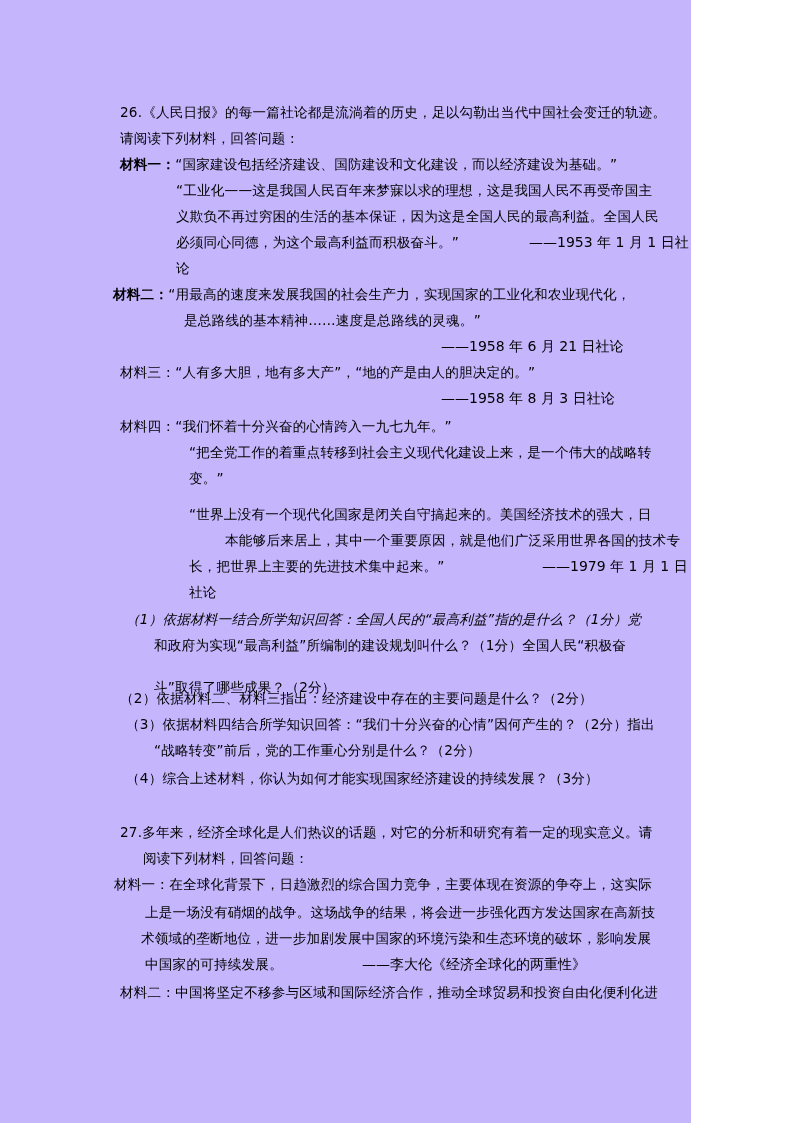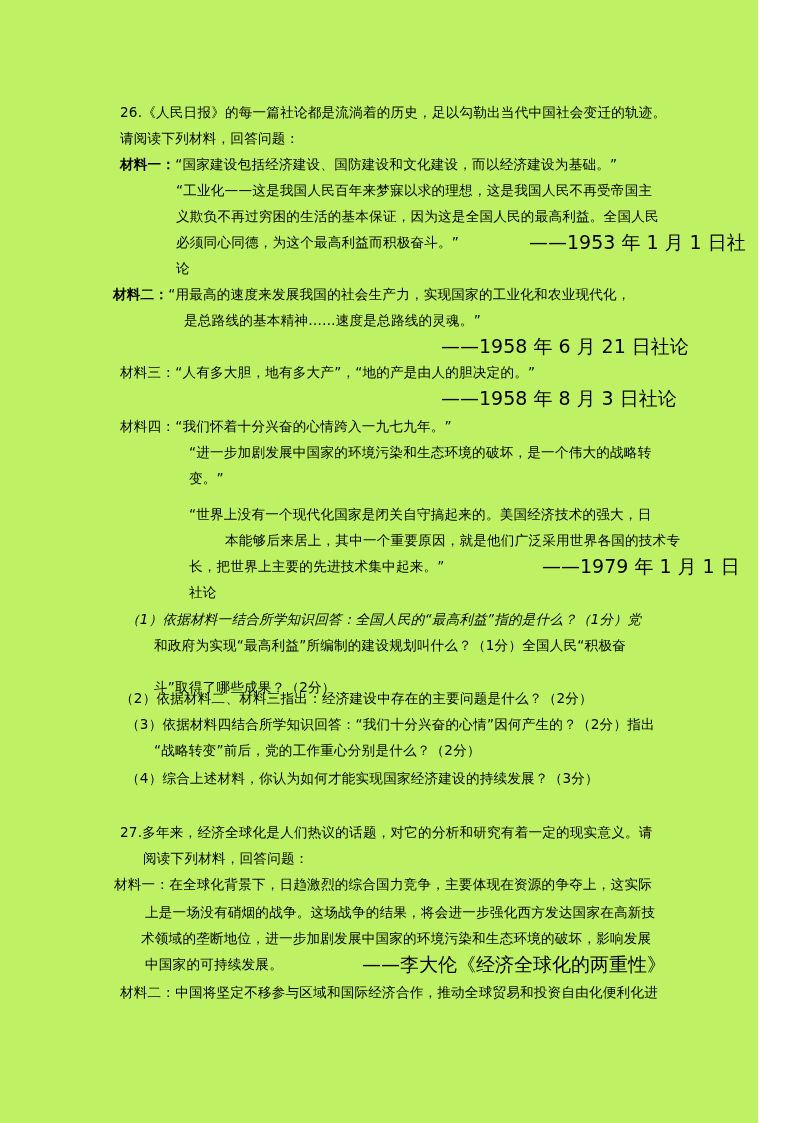--- a/index.html
+++ b/index.html
@@ -1,21 +1,21 @@
 <!DOCTYPE html>
 <html><head>
   <meta charset="utf-8">
   <style>
     html, body { margin: 0; padding: 0; background: #ffffff; }
     body { width: 794px; height: 1123px; position: relative; overflow: hidden;
       font-family: "DejaVu Sans", "Liberation Sans", sans-serif; color: #000; }
-    .page { position: absolute; left: 0; top: 0; width: 758px; height: 1123px; background: #bef264; }
+    .page { position: absolute; left: 0; top: 0; width: 691px; height: 1123px; background: #c4b5fd; }
     .ln { position: absolute; white-space: nowrap; font-size: 13.6px; line-height: 18px; letter-spacing: 0.2px; }
     .b { font-weight: bold; }
-    .right { position: absolute; white-space: nowrap; font-size: 19px; line-height: 18px; }
+    .right { position: absolute; white-space: nowrap; font-size: 14px; line-height: 18px; }
   </style>
 </head>
 <body>
 
 <div class="page">
 
   <div class="ln" style="left:120px;top:103px;">26.《人民日报》的每一篇社论都是流淌着的历史，足以勾勒出当代中国社会变迁的轨迹。</div>
   <div class="ln" style="left:120px;top:129px;">请阅读下列材料，回答问题：</div>
 
   <div class="ln" style="left:120px;top:155px;">
@@ -34,21 +34,21 @@
   <div class="right" style="left:441px;top:337px;">——1958 年 6 月 21 日社论</div>
 
   <div class="ln" style="left:120px;top:363px;">
     <span>材料三：</span><span>“人有多大胆，地有多大产”，“地的产是由人的胆决定的。”</span>
   </div>
   <div class="right" style="left:441px;top:389px;">——1958 年 8 月 3 日社论</div>
 
   <div class="ln" style="left:120px;top:417px;">
     <span>材料四：</span><span>“我们怀着十分兴奋的心情跨入一九七九年。”</span>
   </div>
-  <div class="ln" style="left:189px;top:443px;">“进一步加剧发展中国家的环境污染和生态环境的破坏，是一个伟大的战略转</div>
+  <div class="ln" style="left:189px;top:443px;">“把全党工作的着重点转移到社会主义现代化建设上来，是一个伟大的战略转</div>
   <div class="ln" style="left:189px;top:469px;">变。”</div>
   <div class="ln" style="left:189px;top:505px;">“世界上没有一个现代化国家是闭关自守搞起来的。美国经济技术的强大，日</div>
   <div class="ln" style="left:189px;top:531px;margin-left:36px;">本能够后来居上，其中一个重要原因，就是他们广泛采用世界各国的技术专</div>
   <div class="ln" style="left:189px;top:557px;">长，把世界上主要的先进技术集中起来。”</div>
   <div class="right" style="left:542px;top:557px;">——1979 年 1 月 1 日</div>
   <div class="ln" style="left:189px;top:583px;">社论</div>
 
   <div class="ln" style="left:126px;top:610px;font-style:italic;">（1）依据材料一结合所学知识回答：全国人民的“最高利益”指的是什么？（1分）党</div>
   <div class="ln" style="left:154px;top:636px;">和政府为实现“最高利益”所编制的建设规划叫什么？（1分）全国人民“积极奋</div>
   <div class="ln" style="left:154px;top:678px;">斗”取得了哪些成果？（2分）</div>

